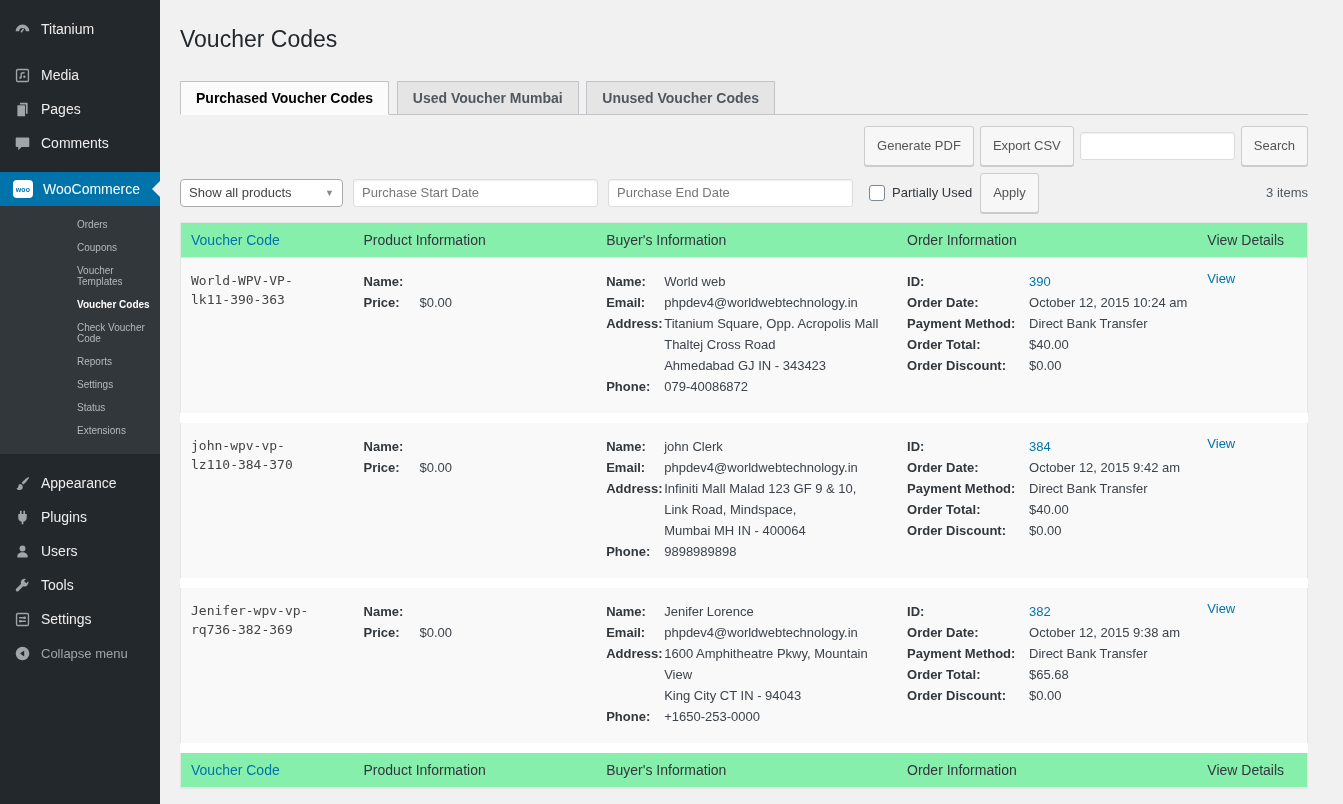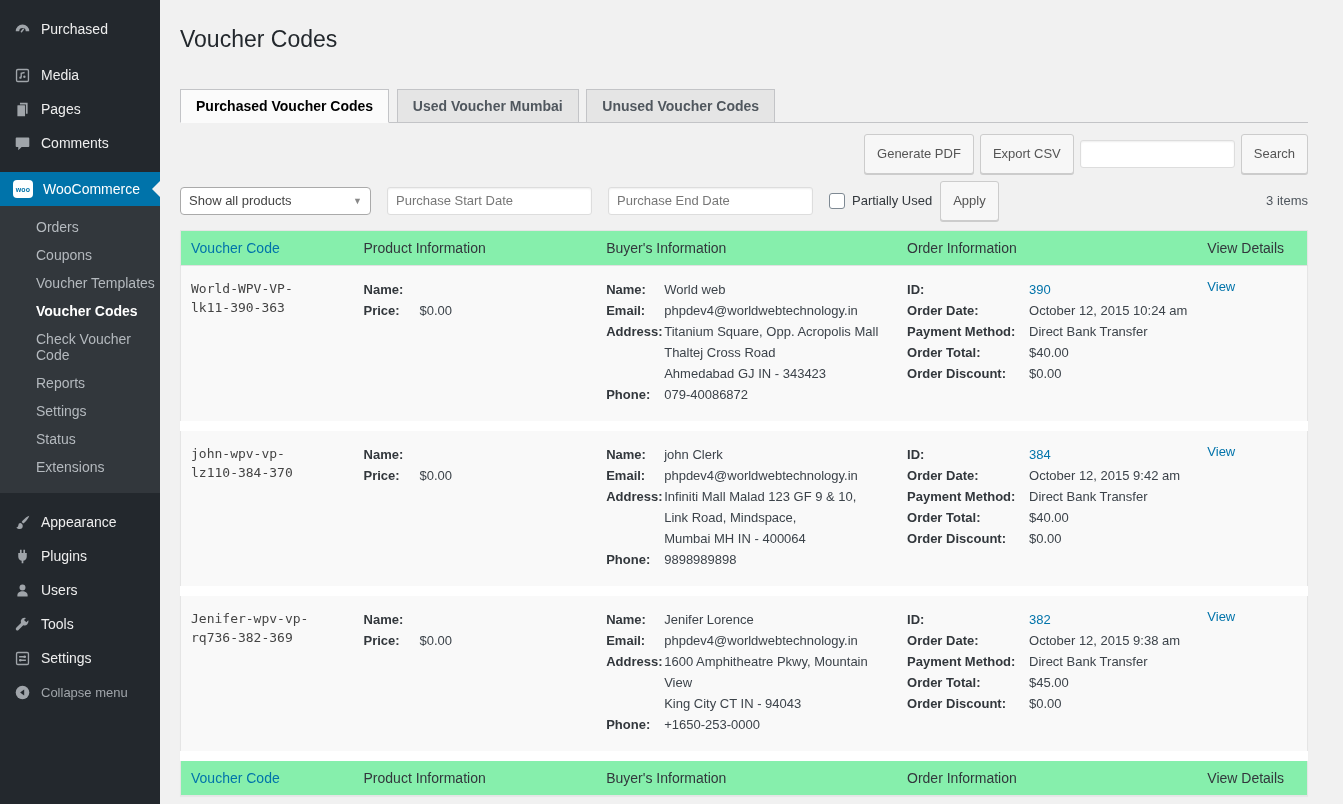--- a/index.html
+++ b/index.html
@@ -14,51 +14,51 @@
   
   .sidebar { width:160px; flex:0 0 160px; background:#23282d; color:#eee; padding-top:12px; }
   .menu-item { display:flex; align-items:center; gap:10px; padding:8px 8px 8px 13px;
                font-size:14px; color:#eee; cursor:pointer; position:relative; }
   .menu-item .ico { width:18px; height:18px; color:#a0a5aa; flex:0 0 18px; display:flex; align-items:center; justify-content:center; }
   .menu-item.active-parent { background:#0073aa; color:#fff; }
   .menu-item.active-parent::after { content:""; position:absolute; right:0; top:50%; margin-top:-8px;
                border:8px solid transparent; border-right-color:#f1f1f1; }
   .menu-sep { height:12px; }
   .submenu { background:#32373c; padding:7px 0 12px; }
-  .submenu a { display:block; padding:6px 4px 6px 36px; color:#b4b9be; font-size:14px; text-decoration:none; cursor:pointer; }
+  .submenu a { display:block; padding:6px 4px 6px 36px; color:#b4b9be; font-size:10px; text-decoration:none; cursor:pointer;margin-left:41px; }
   .submenu a.current { color:#fff; font-weight:700; }
   .collapse-item { color:#a0a5aa; font-size:13px; }
   .woo-badge { width:20px; height:18px; background:#fff; border-radius:4px; display:flex; align-items:center; justify-content:center;
                font-size:7px; font-weight:700; color:#0073aa; letter-spacing:.2px; position:relative; }
   .woo-badge::after { content:""; position:absolute; left:3px; bottom:-3px; border:3px solid transparent; border-top-color:#fff; }
 
   
   .content { flex:1; padding:0 35px 0 20px; position:relative; }
   h1.page-title { font-size:23px; font-weight:400; color:#23282d; margin:0; padding:25px 0 0; line-height:1.3; }
 
   .nav-tab-wrapper { margin-top:26px; border-bottom:1px solid #c3c4c7; }
   .nav-tab { display:inline-block; margin:0 4px -1px 0; padding:8px 15px; font-size:14px; font-weight:600;
              border:1px solid #c3c4c7; background:#e5e5e5; color:#50575e; text-decoration:none; cursor:pointer; }
-  .nav-tab.nav-tab-active { background:#fbfbfb; border-bottom:1px solid #fbfbfb; color:#000;margin-top:8px; }
+  .nav-tab.nav-tab-active { background:#fbfbfb; border-bottom:1px solid #fbfbfb; color:#000; }
 
   .toolbar-row { display:flex; justify-content:flex-end; align-items:center; gap:6px; margin-top:11px; }
   .btn { background:#f7f7f7; border:1px solid #ccc; border-radius:3px; height:40px; line-height:26px;
          padding:0 12px; font-size:13px; color:#555; cursor:pointer; box-shadow:0 1px 0 #ccc;
          font-family:"Liberation Sans",sans-serif; }
   .text-input { height:28px; border:1px solid #ddd; border-radius:3px; background:#fff; padding:0 8px;
          font-size:13px; color:#32373c; box-shadow:inset 0 1px 2px rgba(0,0,0,.07);
          font-family:"Liberation Sans",sans-serif; }
   .text-input::placeholder { color:#777; opacity:1; }
   .search-input { width:155px; }
 
   .filter-row { display:flex; align-items:center; margin-top:7px; }
-  .select-box { width:191px; height:28px; background:#fff; border:1px solid #aaa; border-radius:4px;
+  .select-box { width:163px; height:28px; background:#fff; border:1px solid #aaa; border-radius:4px;
          display:flex; align-items:center; justify-content:space-between; padding:0 8px; color:#444; cursor:pointer; }
   .select-box .arrow { color:#888; font-size:9px; }
-  .date-input { width:205px; margin-left:16px; border-color:#ddd; }
+  .date-input { width:245px; margin-left:10px; border-color:#ddd; }
   .check-wrap { display:flex; align-items:center; margin-left:16px; gap:7px; color:#32373c; }
   .check-wrap input[type=checkbox] { appearance:none; -webkit-appearance:none; width:16px; height:16px; margin:0;
          background:#fff; border:1px solid #7e8993; border-radius:3px; cursor:pointer; }
   .apply-btn { margin-left:8px; }
   .items-count { margin-left:auto; color:#50575e; }
 
   
   table.voucher-table { width:100%; border-collapse:collapse; background:#fff; border:1px solid #e5e5e5;
          box-shadow:0 1px 1px rgba(0,0,0,.04); margin-top:9px; }
   .voucher-table thead th, .voucher-table tfoot th { text-align:left; font-weight:400; font-size:14px;
@@ -85,21 +85,21 @@
 
   <div class="sidebar">
 
     <div class="menu-item">
       <span class="ico">
         <svg width="17" height="17" viewBox="0 0 20 20" fill="currentColor">
             <path d="M10 4a8 8 0 0 0-8 8h4.2a3.8 3.8 0 0 1 7.6 0H18a8 8 0 0 0-8-8z"></path>
             <rect x="9.1" y="8.5" width="1.8" height="5.5" rx=".9" transform="rotate(38 10 11)"></rect>
           </svg>
       </span>
-      <span>Purchased</span>
+      <span>Titanium</span>
     </div>
 
     <div class="menu-sep"></div>
 
 
     <div class="menu-item">
       <span class="ico">
         <svg width="17" height="17" viewBox="0 0 20 20" fill="none" stroke="currentColor" stroke-width="1.6">
             <rect x="3" y="3" width="14" height="14" rx="1.5"></rect>
             <path d="M12.5 6.5l-4 1v4.5" fill="none"></path>
@@ -432,21 +432,21 @@
       <div class="kv">
                 <span class="k">Order Date:</span>
                 <span class="v">October 12, 2015 9:38 am</span>
               </div>
       <div class="kv">
                 <span class="k">Payment Method:</span>
                 <span class="v">Direct Bank Transfer</span>
               </div>
       <div class="kv">
                 <span class="k">Order Total:</span>
-                <span class="v">$45.00</span>
+                <span class="v">$65.68</span>
               </div>
       <div class="kv">
                 <span class="k">Order Discount:</span>
                 <span class="v">$0.00</span>
               </div>
     </td>
     <td class="col-view">
       <a class="blue-link">View</a>
     </td>
   </tr>

